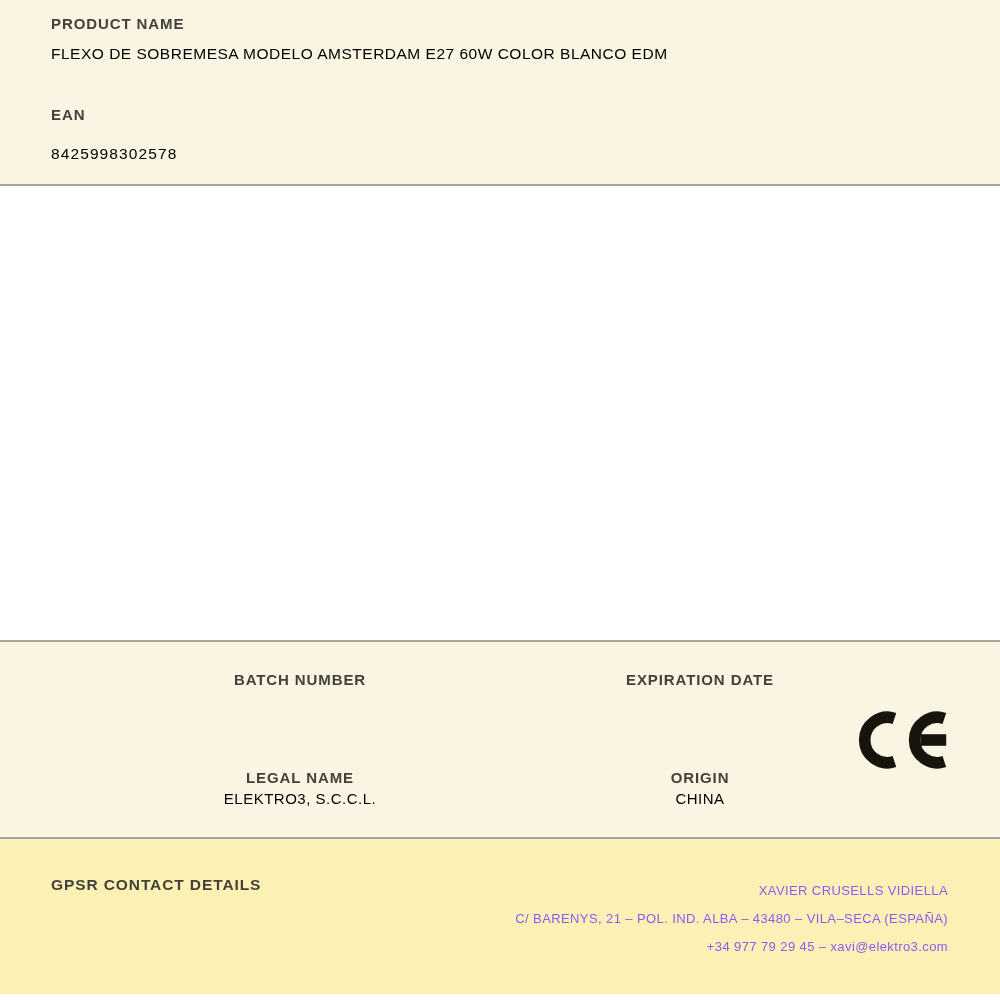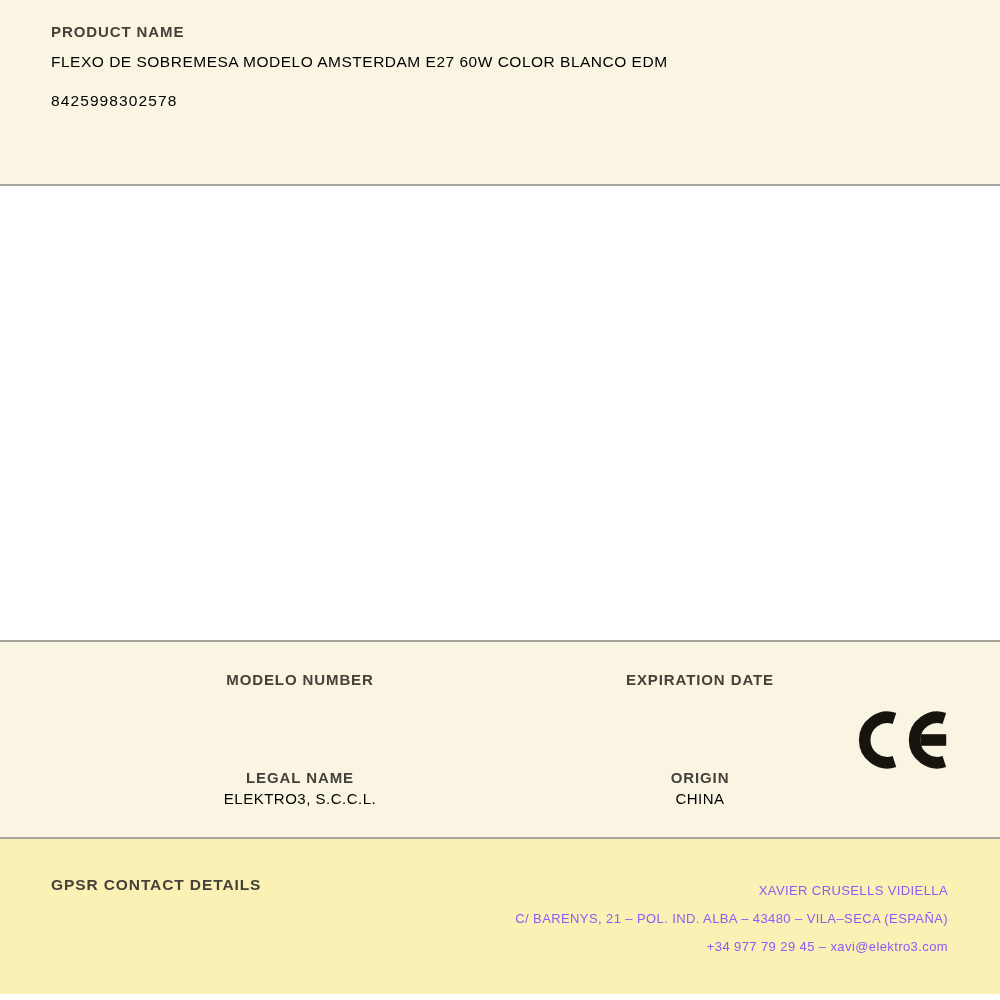--- a/index.html
+++ b/index.html
@@ -9,21 +9,21 @@
     background:#ffffff;
     color:#454139;
   }
   .page { width:1000px; height:1000px; position:relative; overflow:hidden; }
 
   
   .sec-top {
     height:186px;
     background:#faf5e3;
     border-bottom:2px solid #a7a69e;
-    padding:24px 51px 0 51px;
+    padding:16px 51px 0 51px;
   }
   .sec-blank {
     height:456px;
     background:#ffffff;
     border-bottom:2px solid #a7a69e;
   }
   .sec-details {
     height:197px;
     background:#faf5e3;
     border-bottom:2px solid #a7a69e;
@@ -94,27 +94,28 @@
   }
 </style>
 </head>
 <body>
 
 <div class="page">
 
   <div class="sec-top">
     <div class="field-label">PRODUCT NAME</div>
     <div class="field-value">FLEXO DE SOBREMESA MODELO AMSTERDAM E27 60W COLOR BLANCO EDM</div>
+    <div class="field-label ean-label">EAN</div>
     <div class="field-value ean-value">8425998302578</div>
   </div>
 
   <div class="sec-blank"></div>
 
   <div class="sec-details">
-    <div class="col-slot slot-l row-batch field-label">MODELO NUMBER</div>
+    <div class="col-slot slot-l row-batch field-label">BATCH NUMBER</div>
     <div class="col-slot slot-r row-batch field-label">EXPIRATION DATE</div>
 
     <div class="col-slot slot-l row-label2 field-label">LEGAL NAME</div>
     <div class="col-slot slot-l row-value2 field-value">ELEKTRO3, S.C.C.L.</div>
 
     <div class="col-slot slot-r row-label2 field-label">ORIGIN</div>
     <div class="col-slot slot-r row-value2 field-value">CHINA</div>
 
     <div class="ce-wrap">
       <svg width="90" height="64" viewBox="0 0 101 66" aria-hidden="true">

